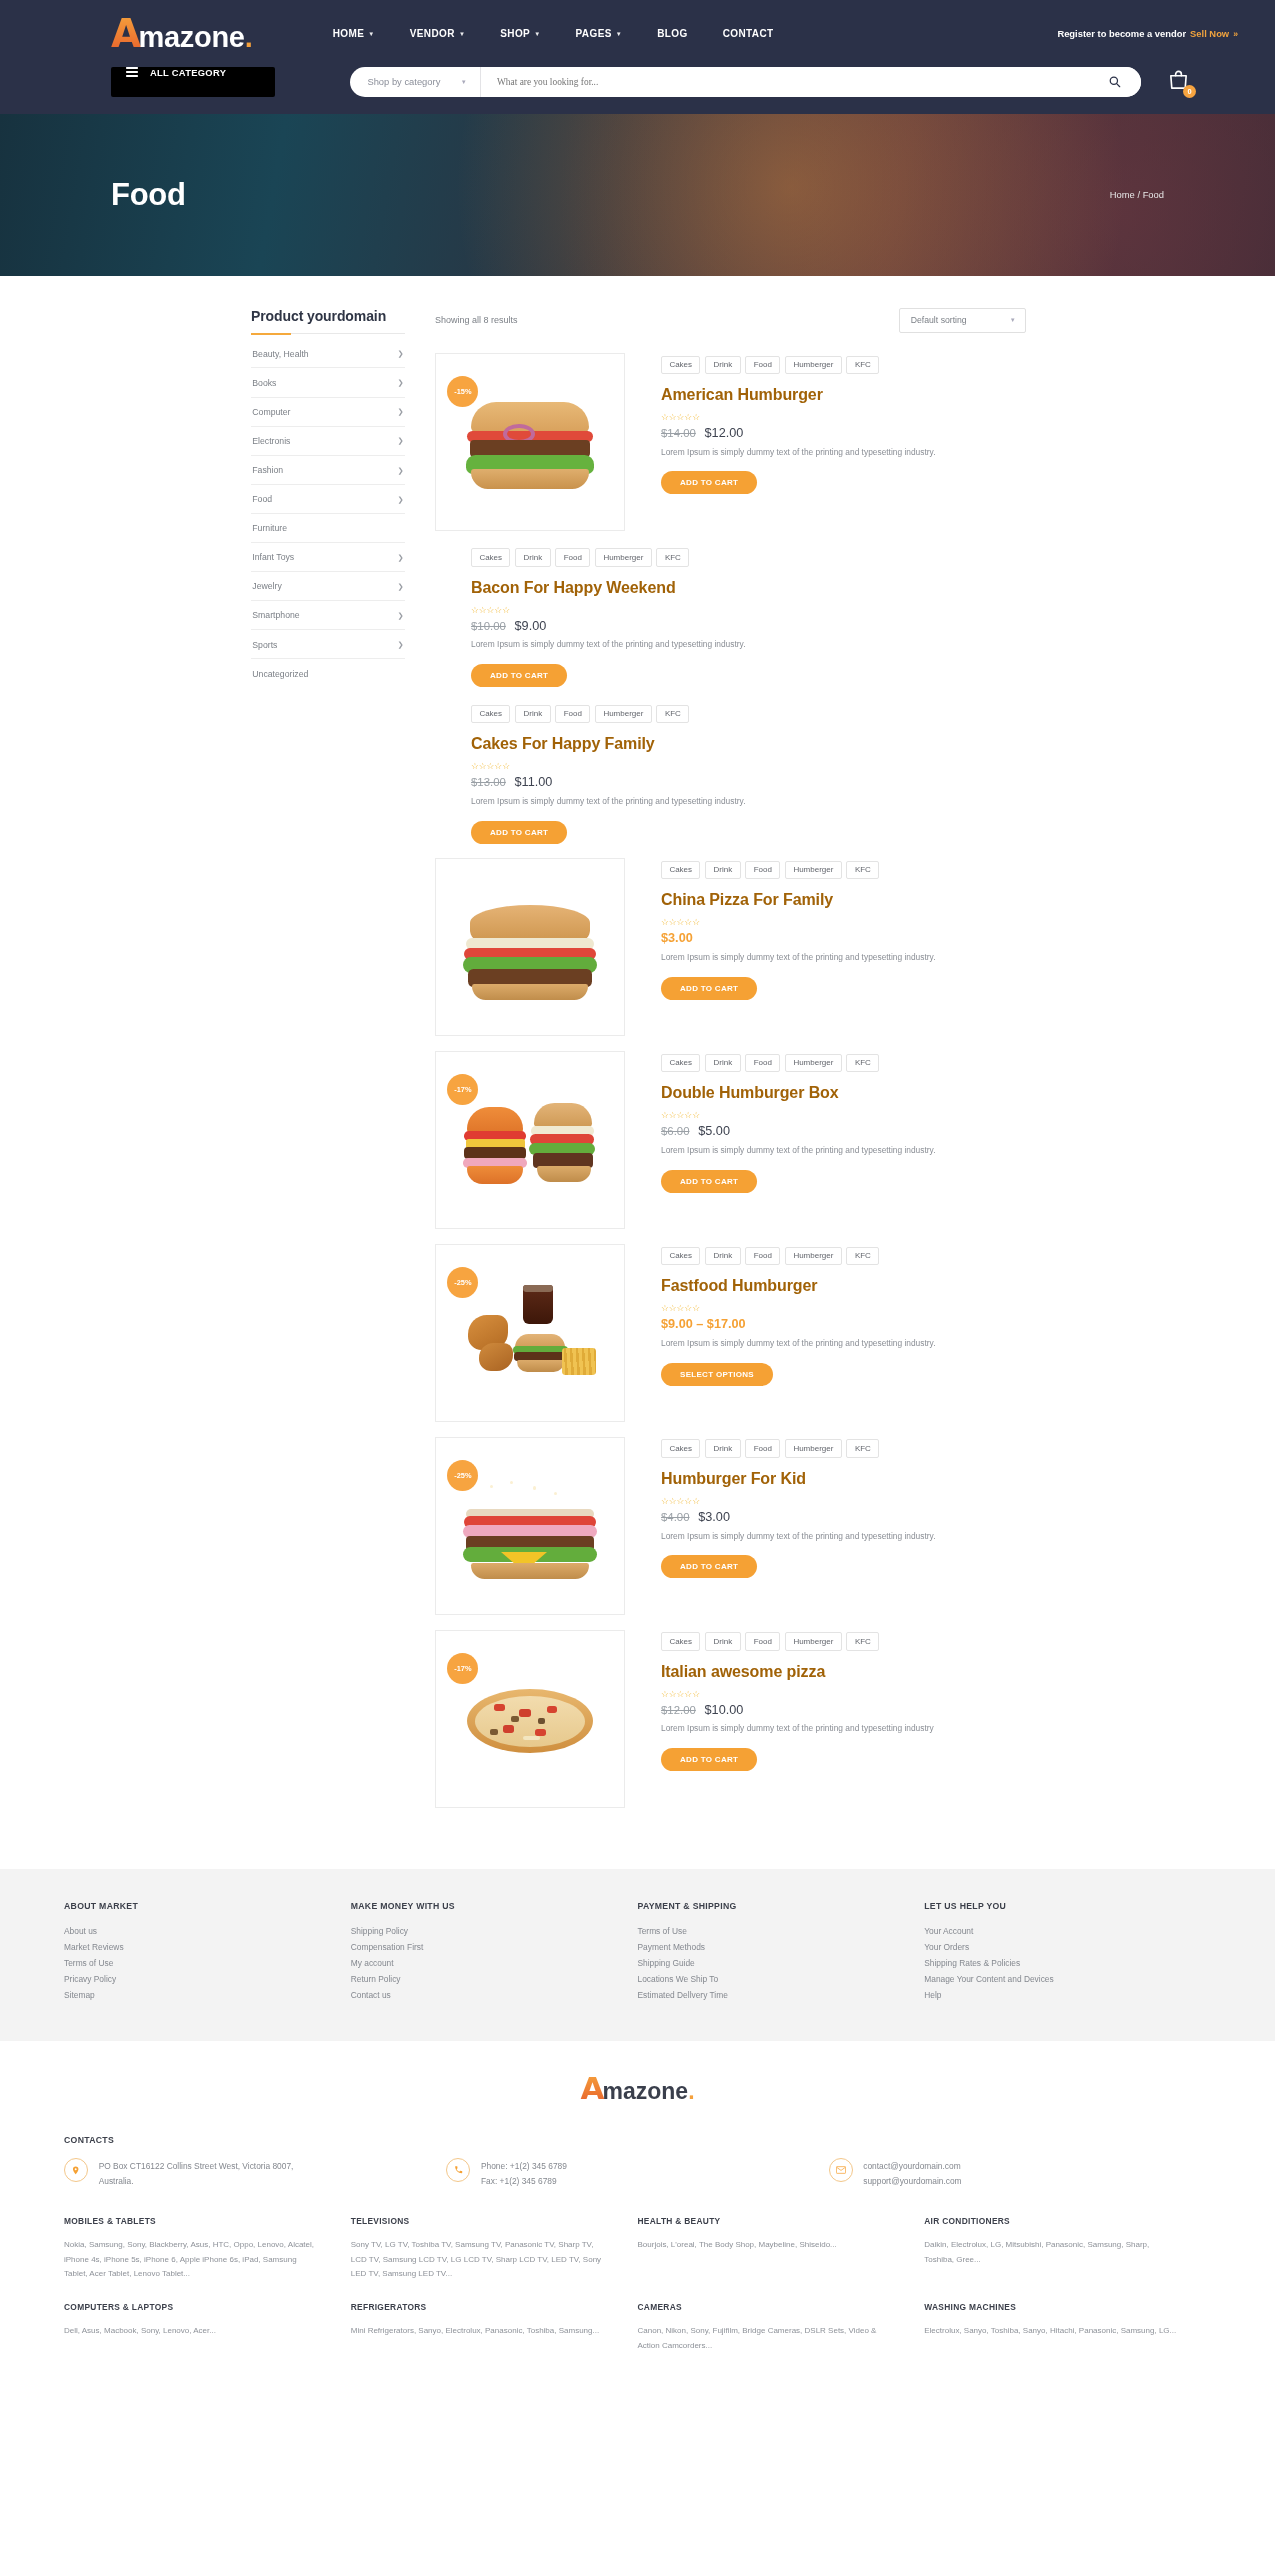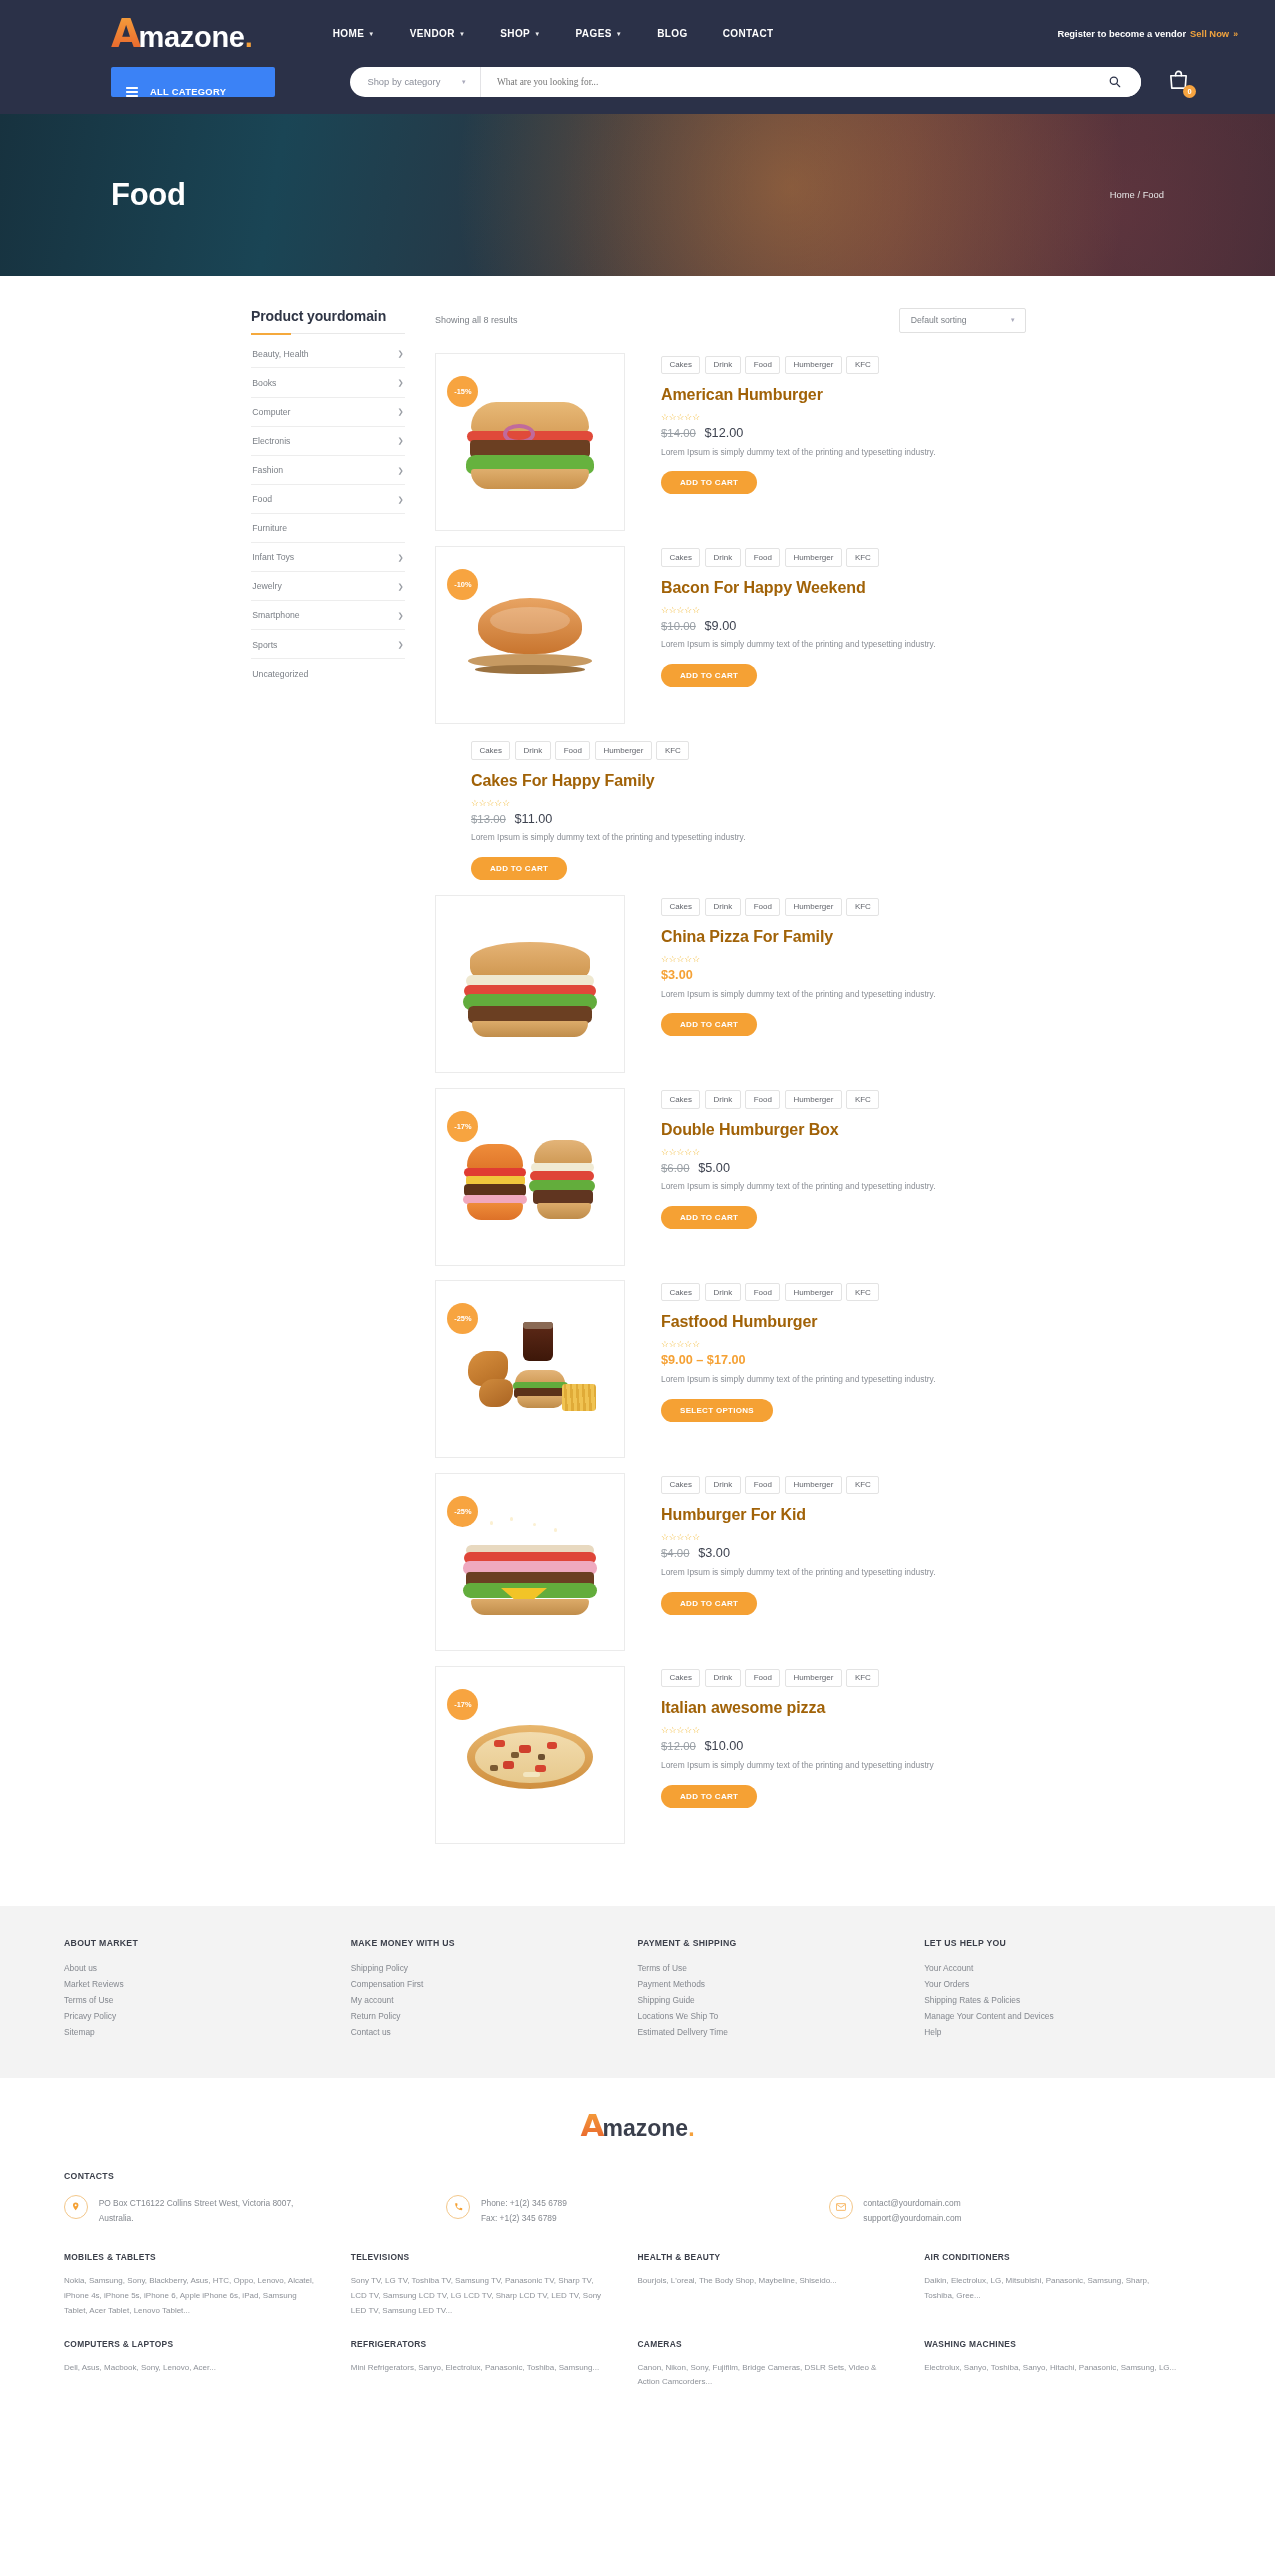--- a/index.html
+++ b/index.html
@@ -44,22 +44,22 @@
   }
   .sell-now { color: #f0a33e; }
   .chev2 { color: #f0a33e; font-size: 8.7px; }
 
   .header-bottom {
     display: flex; align-items: center; padding: 0 37px 17.4px 37px;
     position: relative;
   }
   .all-category {
     margin-left: 74px;
-    width: 164px; height: 29.5px; background: #3b82f6; border-radius: 2px;
-    display: flex; align-items: flex-end; gap: 11.4px; padding-left: 14.8px;
+    width: 164px; height: 29.5px; background: #000000; border-radius: 2px;
+    display: flex; align-items: flex-start; gap: 11.4px; padding-left: 14.8px;
     cursor: pointer;
   }
   .burger { display: flex; flex-direction: column; gap: 2px; }
   .burger span { display: block; width: 12.7px; height: 2px; background: #fff; border-radius: 0.7px; }
   .all-category-label { color: #fff; font-size: 9.4px; font-weight: 700; letter-spacing: 0.3px; }
 
   .search-group {
     display: flex; align-items: stretch; margin-left: 75px;
     background: #fff; border-radius: 17.4px; overflow: hidden;
     width: 791px; height: 29.5px;
@@ -366,29 +366,20 @@
                 <span class="tag">Drink</span>
                 <span class="tag">Food</span>
                 <span class="tag">Humberger</span>
                 <span class="tag">KFC</span>
               </div><div class="p-title">American Humburger</div><div class="stars">☆☆☆☆☆</div><div class="price-line">
                 <span class="price-old">$14.00</span>
                 <span class="price-new">$12.00</span>
               </div><div class="p-desc">Lorem Ipsum is simply dummy text of the printing and typesetting industry.</div><button class="cart-btn">ADD TO CART</button></div>
           </div>
           <div class="product-row">
-            <div class="thumb-box">
-              <span class="badge">-10%</span>
-              <div class="thumb-art">
-                <div style="position:absolute;left:14.8px;right:14.8px;top:20px;height:56px;background:linear-gradient(180deg,#e8a463,#c8752f);border-radius:50% 50% 44% 44%;"></div>
-                <div style="position:absolute;left:27px;right:27px;top:29.5px;height:27px;background:rgba(255,255,255,.22);border-radius:50%;"></div>
-                <div style="position:absolute;left:5.4px;right:5.4px;top:76px;height:14.8px;background:#c79a62;border-radius:50%;"></div>
-                <div style="position:absolute;left:12px;right:12px;top:87px;height:9.4px;background:#9b7240;border-radius:50%;"></div>
-              </div>
-            </div>
             <div class="p-info"><div class="tags">
                 <span class="tag">Cakes</span>
                 <span class="tag">Drink</span>
                 <span class="tag">Food</span>
                 <span class="tag">Humberger</span>
                 <span class="tag">KFC</span>
               </div><div class="p-title">Bacon For Happy Weekend</div><div class="stars">☆☆☆☆☆</div><div class="price-line">
                 <span class="price-old">$10.00</span>
                 <span class="price-new">$9.00</span>
               </div><div class="p-desc">Lorem Ipsum is simply dummy text of the printing and typesetting industry.</div><button class="cart-btn">ADD TO CART</button></div>

